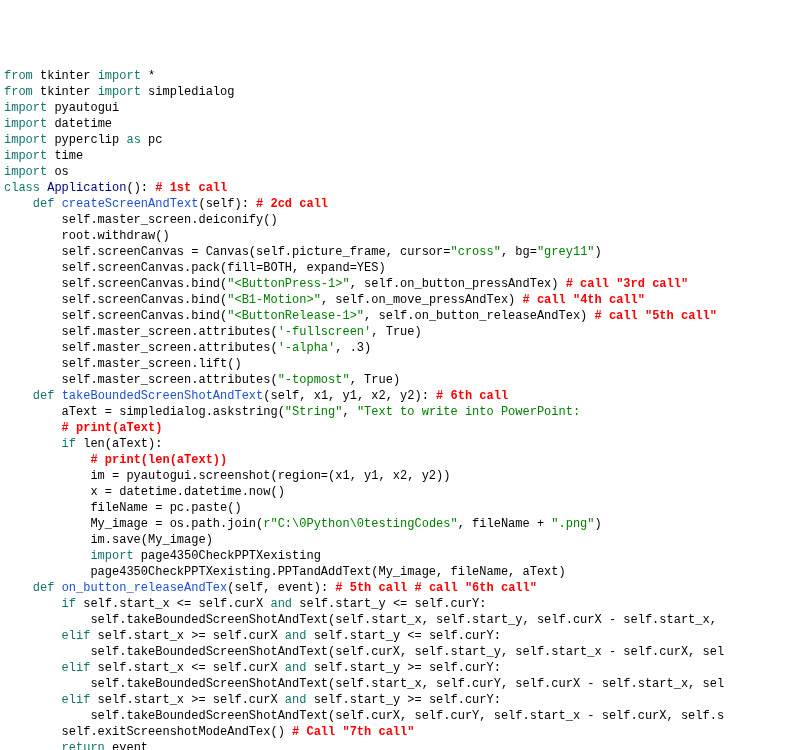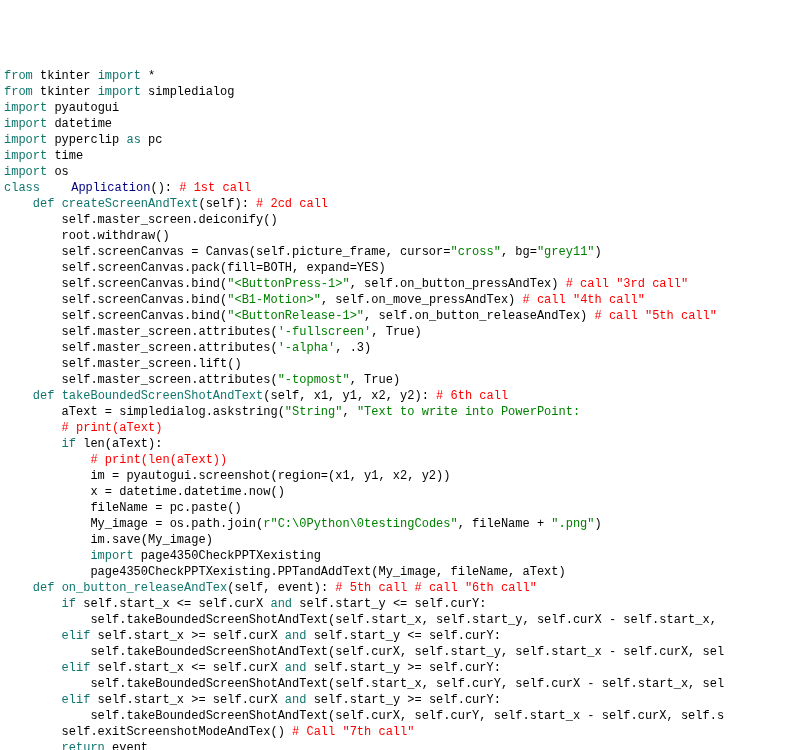--- a/index.html
+++ b/index.html
@@ -10,24 +10,24 @@
     font-size: 12px;
     line-height: 16px;
     white-space: pre;
     overflow: hidden;
     width: 800px;
     height: 750px;
     box-sizing: border-box;
   }
   .ln { display: block; }
   .kw { color: #0f766e; }      
-  .cls { color: #000080; margin-left: 24px; }     
-  .fn { color: #0f766e; }      
+  .cls { color: #000080; }     
+  .fn { color: #1d4ed8; }      
   .str { color: #008000; }     
-  .cmt { color: #ff0000; }     
+  .cmt { color: #ff0000; font-weight: bold; }     
   .txt { color: #000000; }
 </style>
 </head>
 <body>
 
 
 
 <div id="code"><span class="ln"><span class="kw">from</span><span class="txt"> tkinter </span><span class="kw">import</span><span class="txt"> *</span></span><span class="ln"><span class="kw">from</span><span class="txt"> tkinter </span><span class="kw">import</span><span class="txt"> simpledialog</span></span><span class="ln"><span class="kw">import</span><span class="txt"> pyautogui</span></span><span class="ln"><span class="kw">import</span><span class="txt"> datetime</span></span><span class="ln"><span class="kw">import</span><span class="txt"> pyperclip </span><span class="kw">as</span><span class="txt"> pc</span></span><span class="ln"><span class="kw">import</span><span class="txt"> time</span></span><span class="ln"><span class="kw">import</span><span class="txt"> os</span></span><span class="ln"><span class="txt"></span></span><span class="ln"><span class="kw">class</span><span class="txt"> </span><span class="cls">Application</span><span class="txt">(): </span><span class="cmt"># 1st call</span></span><span class="ln"><span class="txt">    </span><span class="kw">def</span><span class="txt"> </span><span class="fn">createScreenAndText</span><span class="txt">(self): </span><span class="cmt"># 2cd call</span></span><span class="ln"><span class="txt">        self.master_screen.deiconify()</span></span><span class="ln"><span class="txt">        root.withdraw()</span></span><span class="ln"><span class="txt">        self.screenCanvas = Canvas(self.picture_frame, cursor=</span><span class="str">"cross"</span><span class="txt">, bg=</span><span class="str">"grey11"</span><span class="txt">)</span></span><span class="ln"><span class="txt">        self.screenCanvas.pack(fill=BOTH, expand=YES)</span></span><span class="ln"><span class="txt">        self.screenCanvas.bind(</span><span class="str">"&lt;ButtonPress-1&gt;"</span><span class="txt">, self.on_button_pressAndTex) </span><span class="cmt"># call "3rd call"</span></span><span class="ln"><span class="txt">        self.screenCanvas.bind(</span><span class="str">"&lt;B1-Motion&gt;"</span><span class="txt">, self.on_move_pressAndTex) </span><span class="cmt"># call "4th call"</span></span><span class="ln"><span class="txt">        self.screenCanvas.bind(</span><span class="str">"&lt;ButtonRelease-1&gt;"</span><span class="txt">, self.on_button_releaseAndTex) </span><span class="cmt"># call "5th call"</span></span><span class="ln"><span class="txt">        self.master_screen.attributes(</span><span class="str">'-fullscreen'</span><span class="txt">, True)</span></span><span class="ln"><span class="txt">        self.master_screen.attributes(</span><span class="str">'-alpha'</span><span class="txt">, .3)</span></span><span class="ln"><span class="txt">        self.master_screen.lift()</span></span><span class="ln"><span class="txt">        self.master_screen.attributes(</span><span class="str">"-topmost"</span><span class="txt">, True)</span></span><span class="ln"><span class="txt"></span></span><span class="ln"><span class="txt"></span></span><span class="ln"><span class="txt">    </span><span class="kw">def</span><span class="txt"> </span><span class="fn">takeBoundedScreenShotAndText</span><span class="txt">(self, x1, y1, x2, y2): </span><span class="cmt"># 6th call</span></span><span class="ln"><span class="txt">        aText = simpledialog.askstring(</span><span class="str">"String"</span><span class="txt">, </span><span class="str">"Text to write into PowerPoint:</span></span><span class="ln"><span class="txt">        </span><span class="cmt"># print(aText)</span></span><span class="ln"><span class="txt">        </span><span class="kw">if</span><span class="txt"> len(aText):</span></span><span class="ln"><span class="txt">            </span><span class="cmt"># print(len(aText))</span></span><span class="ln"><span class="txt">            im = pyautogui.screenshot(region=(x1, y1, x2, y2))</span></span><span class="ln"><span class="txt">            x = datetime.datetime.now()</span></span><span class="ln"><span class="txt">            fileName = pc.paste()</span></span><span class="ln"><span class="txt">            My_image = os.path.join(</span><span class="str">r"C:\0Python\0testingCodes"</span><span class="txt">, fileName + </span><span class="str">".png"</span><span class="txt">)</span></span><span class="ln"><span class="txt">            im.save(My_image)</span></span><span class="ln"><span class="txt">            </span><span class="kw">import</span><span class="txt"> page4350CheckPPTXexisting</span></span><span class="ln"><span class="txt">            page4350CheckPPTXexisting.PPTandAddText(My_image, fileName, aText)</span></span><span class="ln"><span class="txt"></span></span><span class="ln"><span class="txt">    </span><span class="kw">def</span><span class="txt"> </span><span class="fn">on_button_releaseAndTex</span><span class="txt">(self, event): </span><span class="cmt"># 5th call # call "6th call"</span></span><span class="ln"><span class="txt">        </span><span class="kw">if</span><span class="txt"> self.start_x &lt;= self.curX </span><span class="kw">and</span><span class="txt"> self.start_y &lt;= self.curY:</span></span><span class="ln"><span class="txt">            self.takeBoundedScreenShotAndText(self.start_x, self.start_y, self.curX - self.start_x,</span></span><span class="ln"><span class="txt">        </span><span class="kw">elif</span><span class="txt"> self.start_x &gt;= self.curX </span><span class="kw">and</span><span class="txt"> self.start_y &lt;= self.curY:</span></span><span class="ln"><span class="txt">            self.takeBoundedScreenShotAndText(self.curX, self.start_y, self.start_x - self.curX, sel</span></span><span class="ln"><span class="txt">        </span><span class="kw">elif</span><span class="txt"> self.start_x &lt;= self.curX </span><span class="kw">and</span><span class="txt"> self.start_y &gt;= self.curY:</span></span><span class="ln"><span class="txt">            self.takeBoundedScreenShotAndText(self.start_x, self.curY, self.curX - self.start_x, sel</span></span><span class="ln"><span class="txt">        </span><span class="kw">elif</span><span class="txt"> self.start_x &gt;= self.curX </span><span class="kw">and</span><span class="txt"> self.start_y &gt;= self.curY:</span></span><span class="ln"><span class="txt">            self.takeBoundedScreenShotAndText(self.curX, self.curY, self.start_x - self.curX, self.s</span></span><span class="ln"><span class="txt">        self.exitScreenshotModeAndTex() </span><span class="cmt"># Call "7th call"</span></span><span class="ln"><span class="txt">        </span><span class="kw">return</span><span class="txt"> event</span></span></div>
 
 

